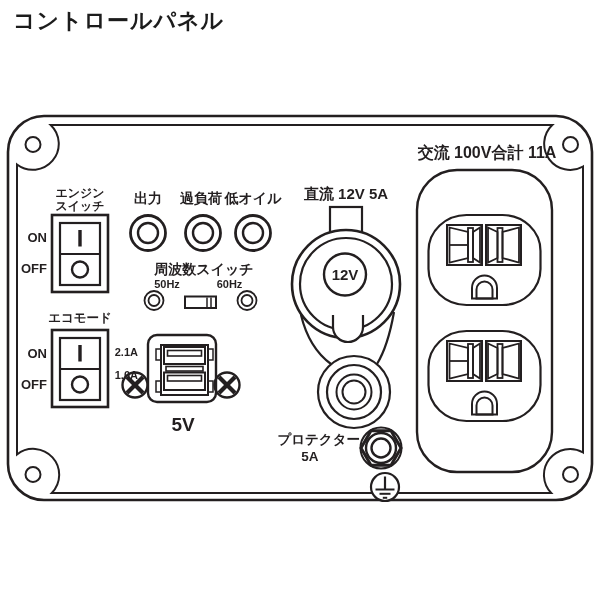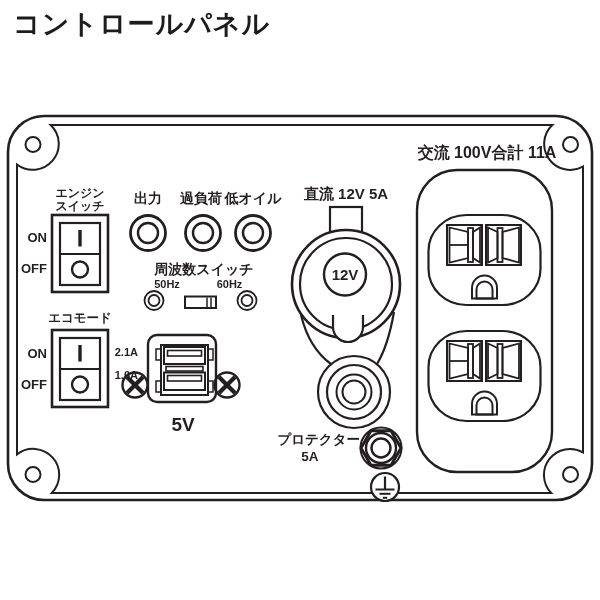--- a/index.html
+++ b/index.html
@@ -1,19 +1,19 @@
 <!DOCTYPE html>
 <html><head>
 <meta charset="utf-8">
 <style>
   html,body{margin:0;padding:0;background:#ffffff;width:600px;height:600px;overflow:hidden;}
   body{font-family:"Liberation Sans", sans-serif;position:relative;}
   .title{
     position:absolute;left:13px;top:6px;
-    font-size:27px;font-weight:bold;color:#1c1c1c;letter-spacing:1px;
+    font-size:22px;font-weight:bold;color:#1c1c1c;letter-spacing:1px;
     font-family:"Liberation Sans", sans-serif;
   }
   svg{position:absolute;left:0;top:0;}
   svg text{font-family:"Liberation Sans", sans-serif;font-weight:bold;fill:#231f20;}
   .t11{font-size:11px}.t12{font-size:12px}.t125{font-size:12.5px}
   .t13{font-size:13px}.t135{font-size:13.5px}.t14{font-size:14px}
   .t15{font-size:15px}.t16{font-size:16px}.t19{font-size:19px}
   .ln{fill:none;stroke:#231f20;}
   .w15{stroke-width:1.5}.w16{stroke-width:1.6}.w18{stroke-width:1.8}
   .w2{stroke-width:2}.w22{stroke-width:2.2}.w24{stroke-width:2.4}

